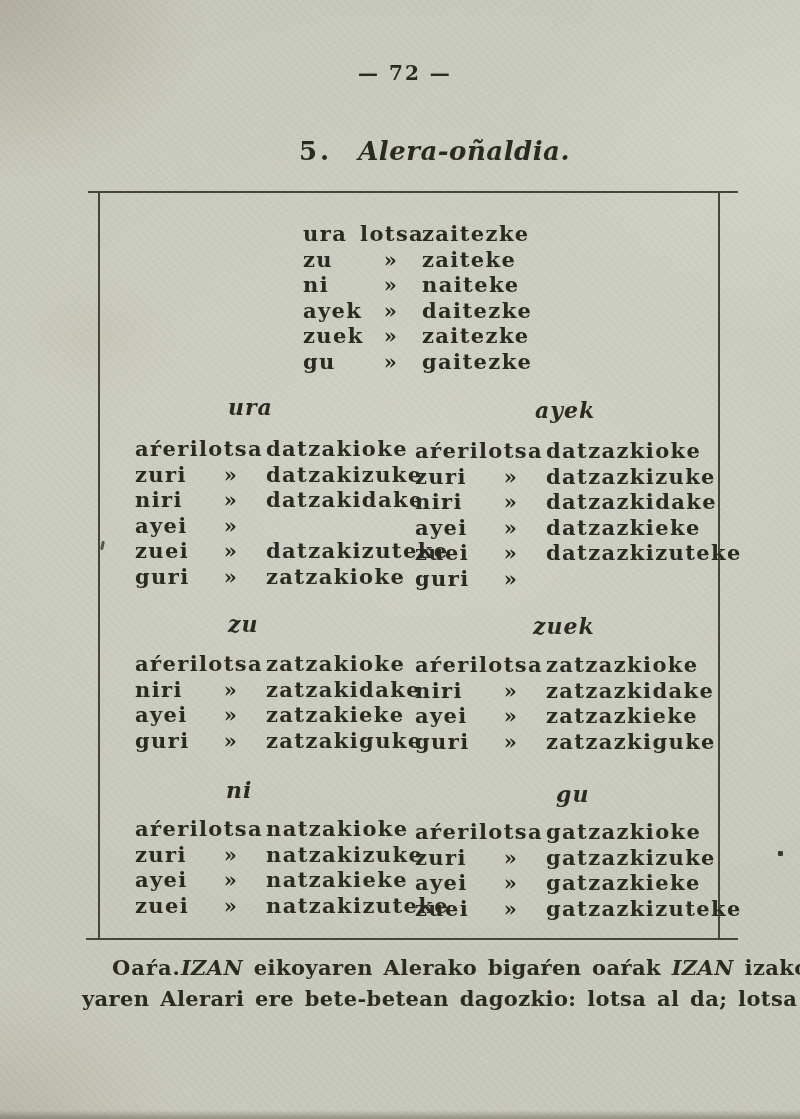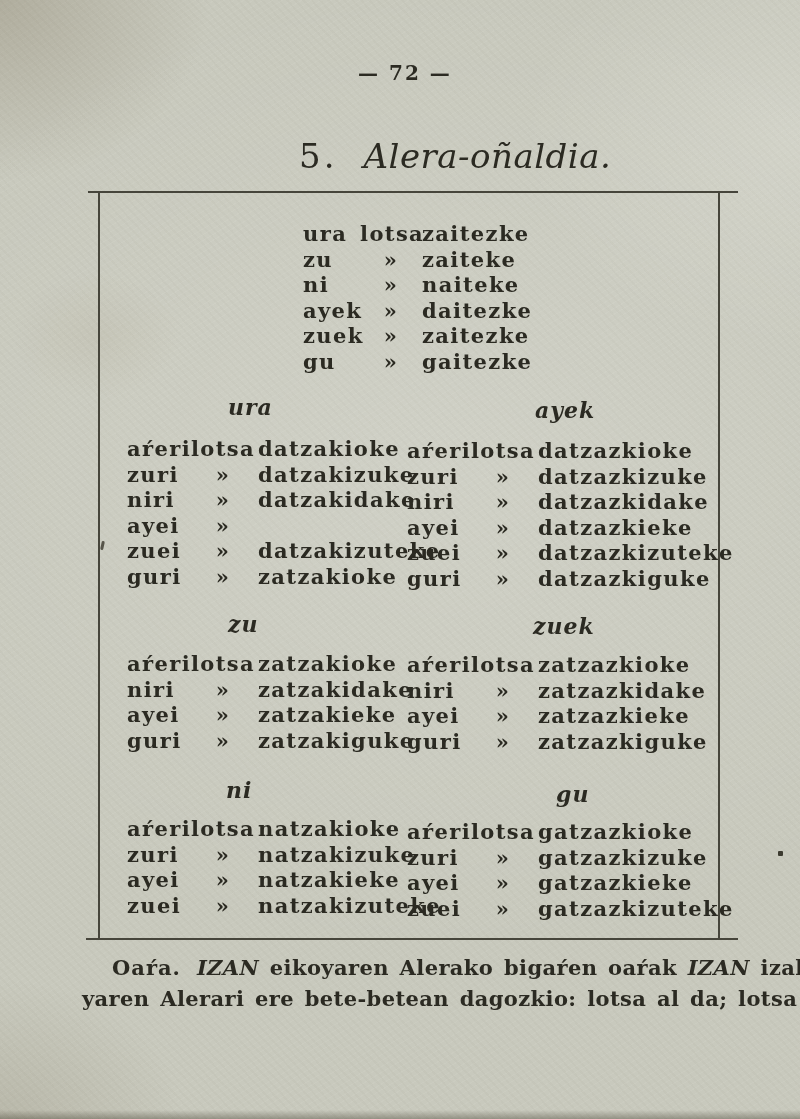--- a/index.html
+++ b/index.html
@@ -14,39 +14,39 @@
       radial-gradient(ellipse 400px 300px at 100% 12%, rgba(255,255,250,0.18), rgba(255,255,250,0) 70%),
       radial-gradient(ellipse 120px 90px at 12% 30%, rgba(120,100,60,0.07), rgba(120,100,60,0) 70%),
       repeating-linear-gradient(47deg, rgba(110,104,84,0.035) 0 2px, rgba(0,0,0,0) 2px 6px),
       repeating-linear-gradient(-31deg, rgba(255,255,248,0.05) 0 1px, rgba(0,0,0,0) 1px 5px),
       linear-gradient(#c8c9bd,#c8c9bd);
   }
   .bottom-shade{position:absolute;left:0;right:0;bottom:0;height:9px;
     background:linear-gradient(rgba(60,56,40,0), rgba(60,56,40,0.38));}
   .page-number{position:absolute;top:61px;left:0;width:810px;text-align:center;
     font-size:20px;font-weight:700;letter-spacing:2px;}
-  .section-title{position:absolute;top:136px;left:299px;font-size:34px;font-weight:400;white-space:nowrap;}
+  .section-title{position:absolute;top:136px;left:299px;font-size:26px;font-weight:700;white-space:nowrap;}
   .section-title .num{display:inline-block;margin-right:26px;letter-spacing:3px;}
   .section-title .name{font-style:italic;letter-spacing:0.5px;}
 
   
   .frame{position:absolute;left:98px;top:193px;width:618px;height:745px;
     border-left:2px solid #46453b;border-right:2px solid #46453b;}
   .rule{position:absolute;height:2px;background:#46453b;}
   .rule-top{left:88px;top:191px;width:650px;}
   .rule-bottom{left:86px;top:938px;width:652px;}
 
   
   .block{position:absolute;font-size:21px;font-weight:700;letter-spacing:1.4px;
     line-height:25.6px;white-space:nowrap;}
   .row{display:flex;}
   .c1,.c2{display:inline-block;}
   .intro .c1{width:57px;}
   .intro .c2{width:62px;text-align:center;}
-  .grp .c1{width:61px;}
+  .grp .c1{width:61px;margin-left:8px;}
   .grp .c2{width:70px;text-align:center;}
   .b-intro{left:303px;top:221px;}
   .b-ura{left:127px;top:436px;}
   .b-ayek{left:407px;top:438px;}
   .b-zu{left:127px;top:651px;}
   .b-zuek{left:407px;top:652px;}
   .b-ni{left:127px;top:816px;}
   .b-gu{left:407px;top:819px;}
 
   .ghead{position:absolute;font-style:italic;font-weight:700;font-size:22px;letter-spacing:1px;}
@@ -55,21 +55,21 @@
   .h-zu{left:228px;top:611px;}
   .h-zuek{left:533px;top:613px;}
   .h-ni{left:226px;top:777px;}
   .h-gu{left:556px;top:781px;}
 
   
   .fn-line{position:absolute;font-size:21px;font-weight:700;letter-spacing:0.4px;
     word-spacing:3px;white-space:nowrap;}
   .fn-1{left:112px;top:955px;}
   .fn-2{left:82px;top:986px;}
-  .fn-label{margin-right:16px;letter-spacing:1px;}
+  .fn-label{letter-spacing:1px;}
   .it{font-style:italic;}
 
   
   .speck-dot{position:absolute;left:778px;top:851px;width:5px;height:5px;border-radius:1px;background:#3c3b30;}
   .speck-tick{position:absolute;left:101px;top:541px;width:3px;height:9px;border-radius:2px;
     background:#57554a;transform:rotate(12deg);}
 </style>
 </head>
 <body>
 
@@ -197,21 +197,20 @@
 
       <div class="row">
         <span class="c1">zuei</span>
         <span class="c2">»</span>
         <span class="c3">datzazkizuteke</span>
       </div>
 
       <div class="row">
         <span class="c1">guri</span>
         <span class="c2">»</span>
-        <span class="c3">datzazkiguke</span>
       </div>
     </div>
 
   <div class="block grp b-zu">
 
       <div class="row">
         <span class="c1">aŕeri</span>
         <span class="c2">lotsa</span>
         <span class="c3">zatzakioke</span>
       </div>

